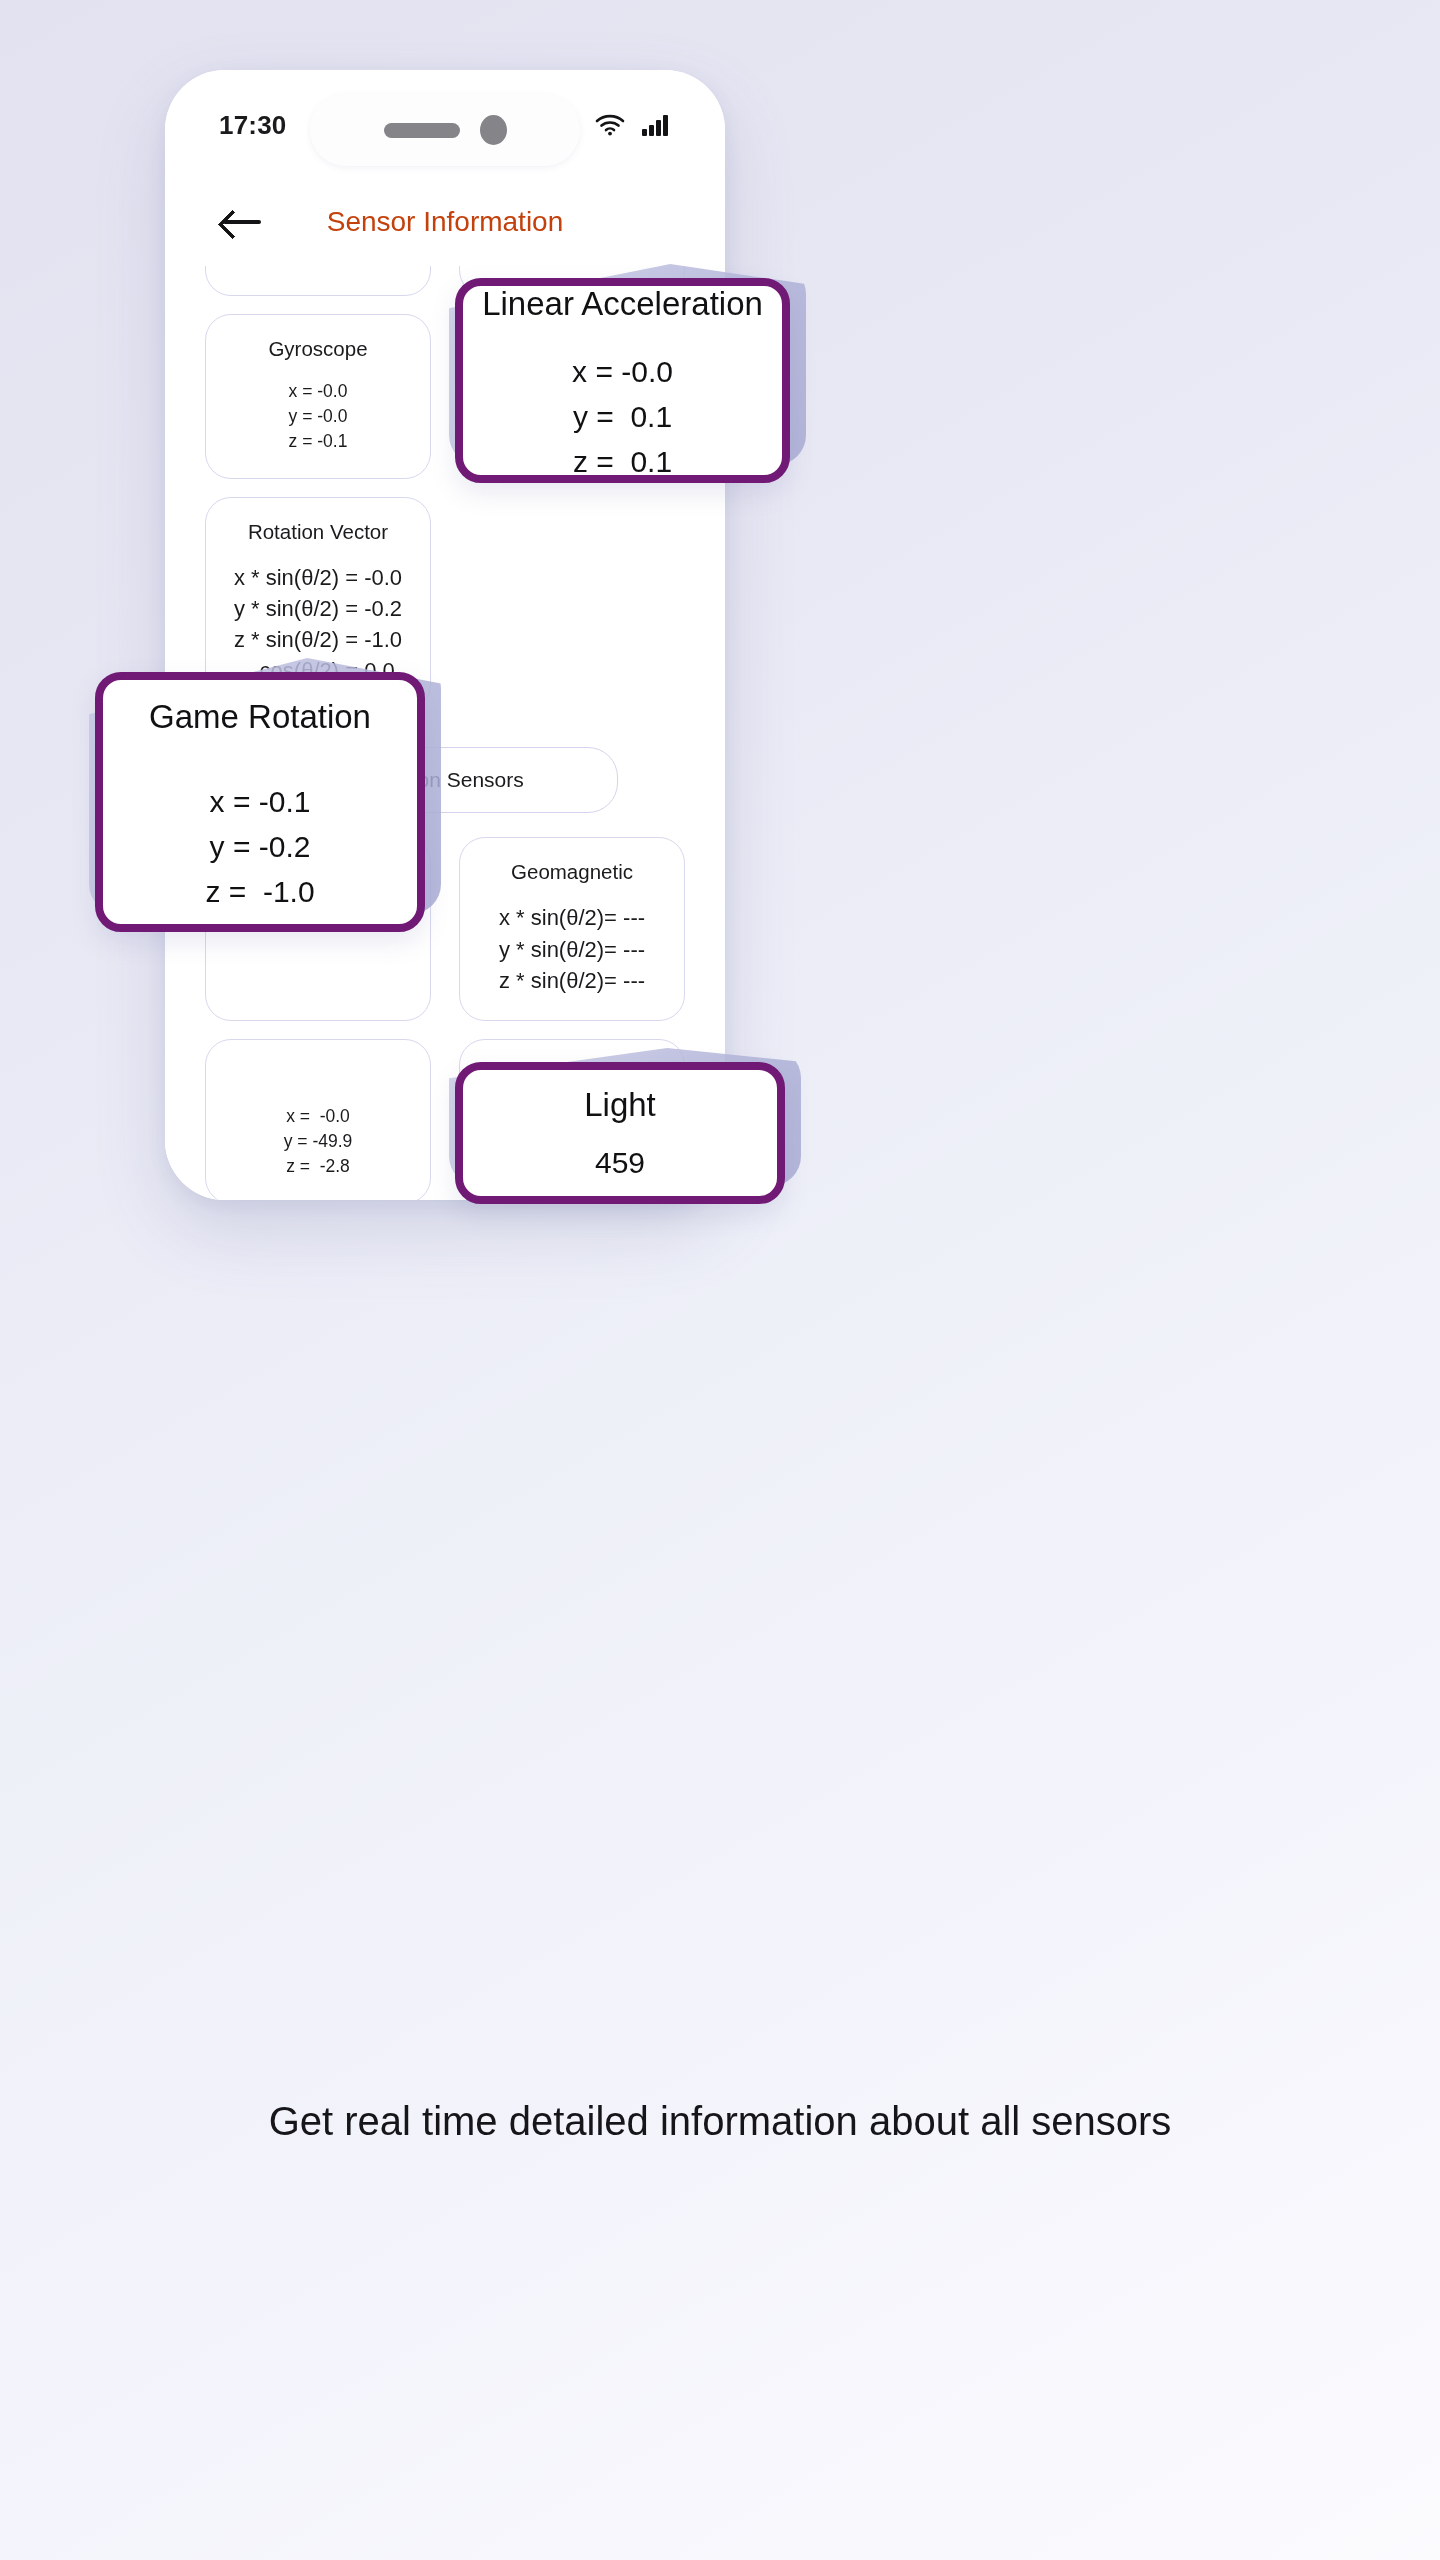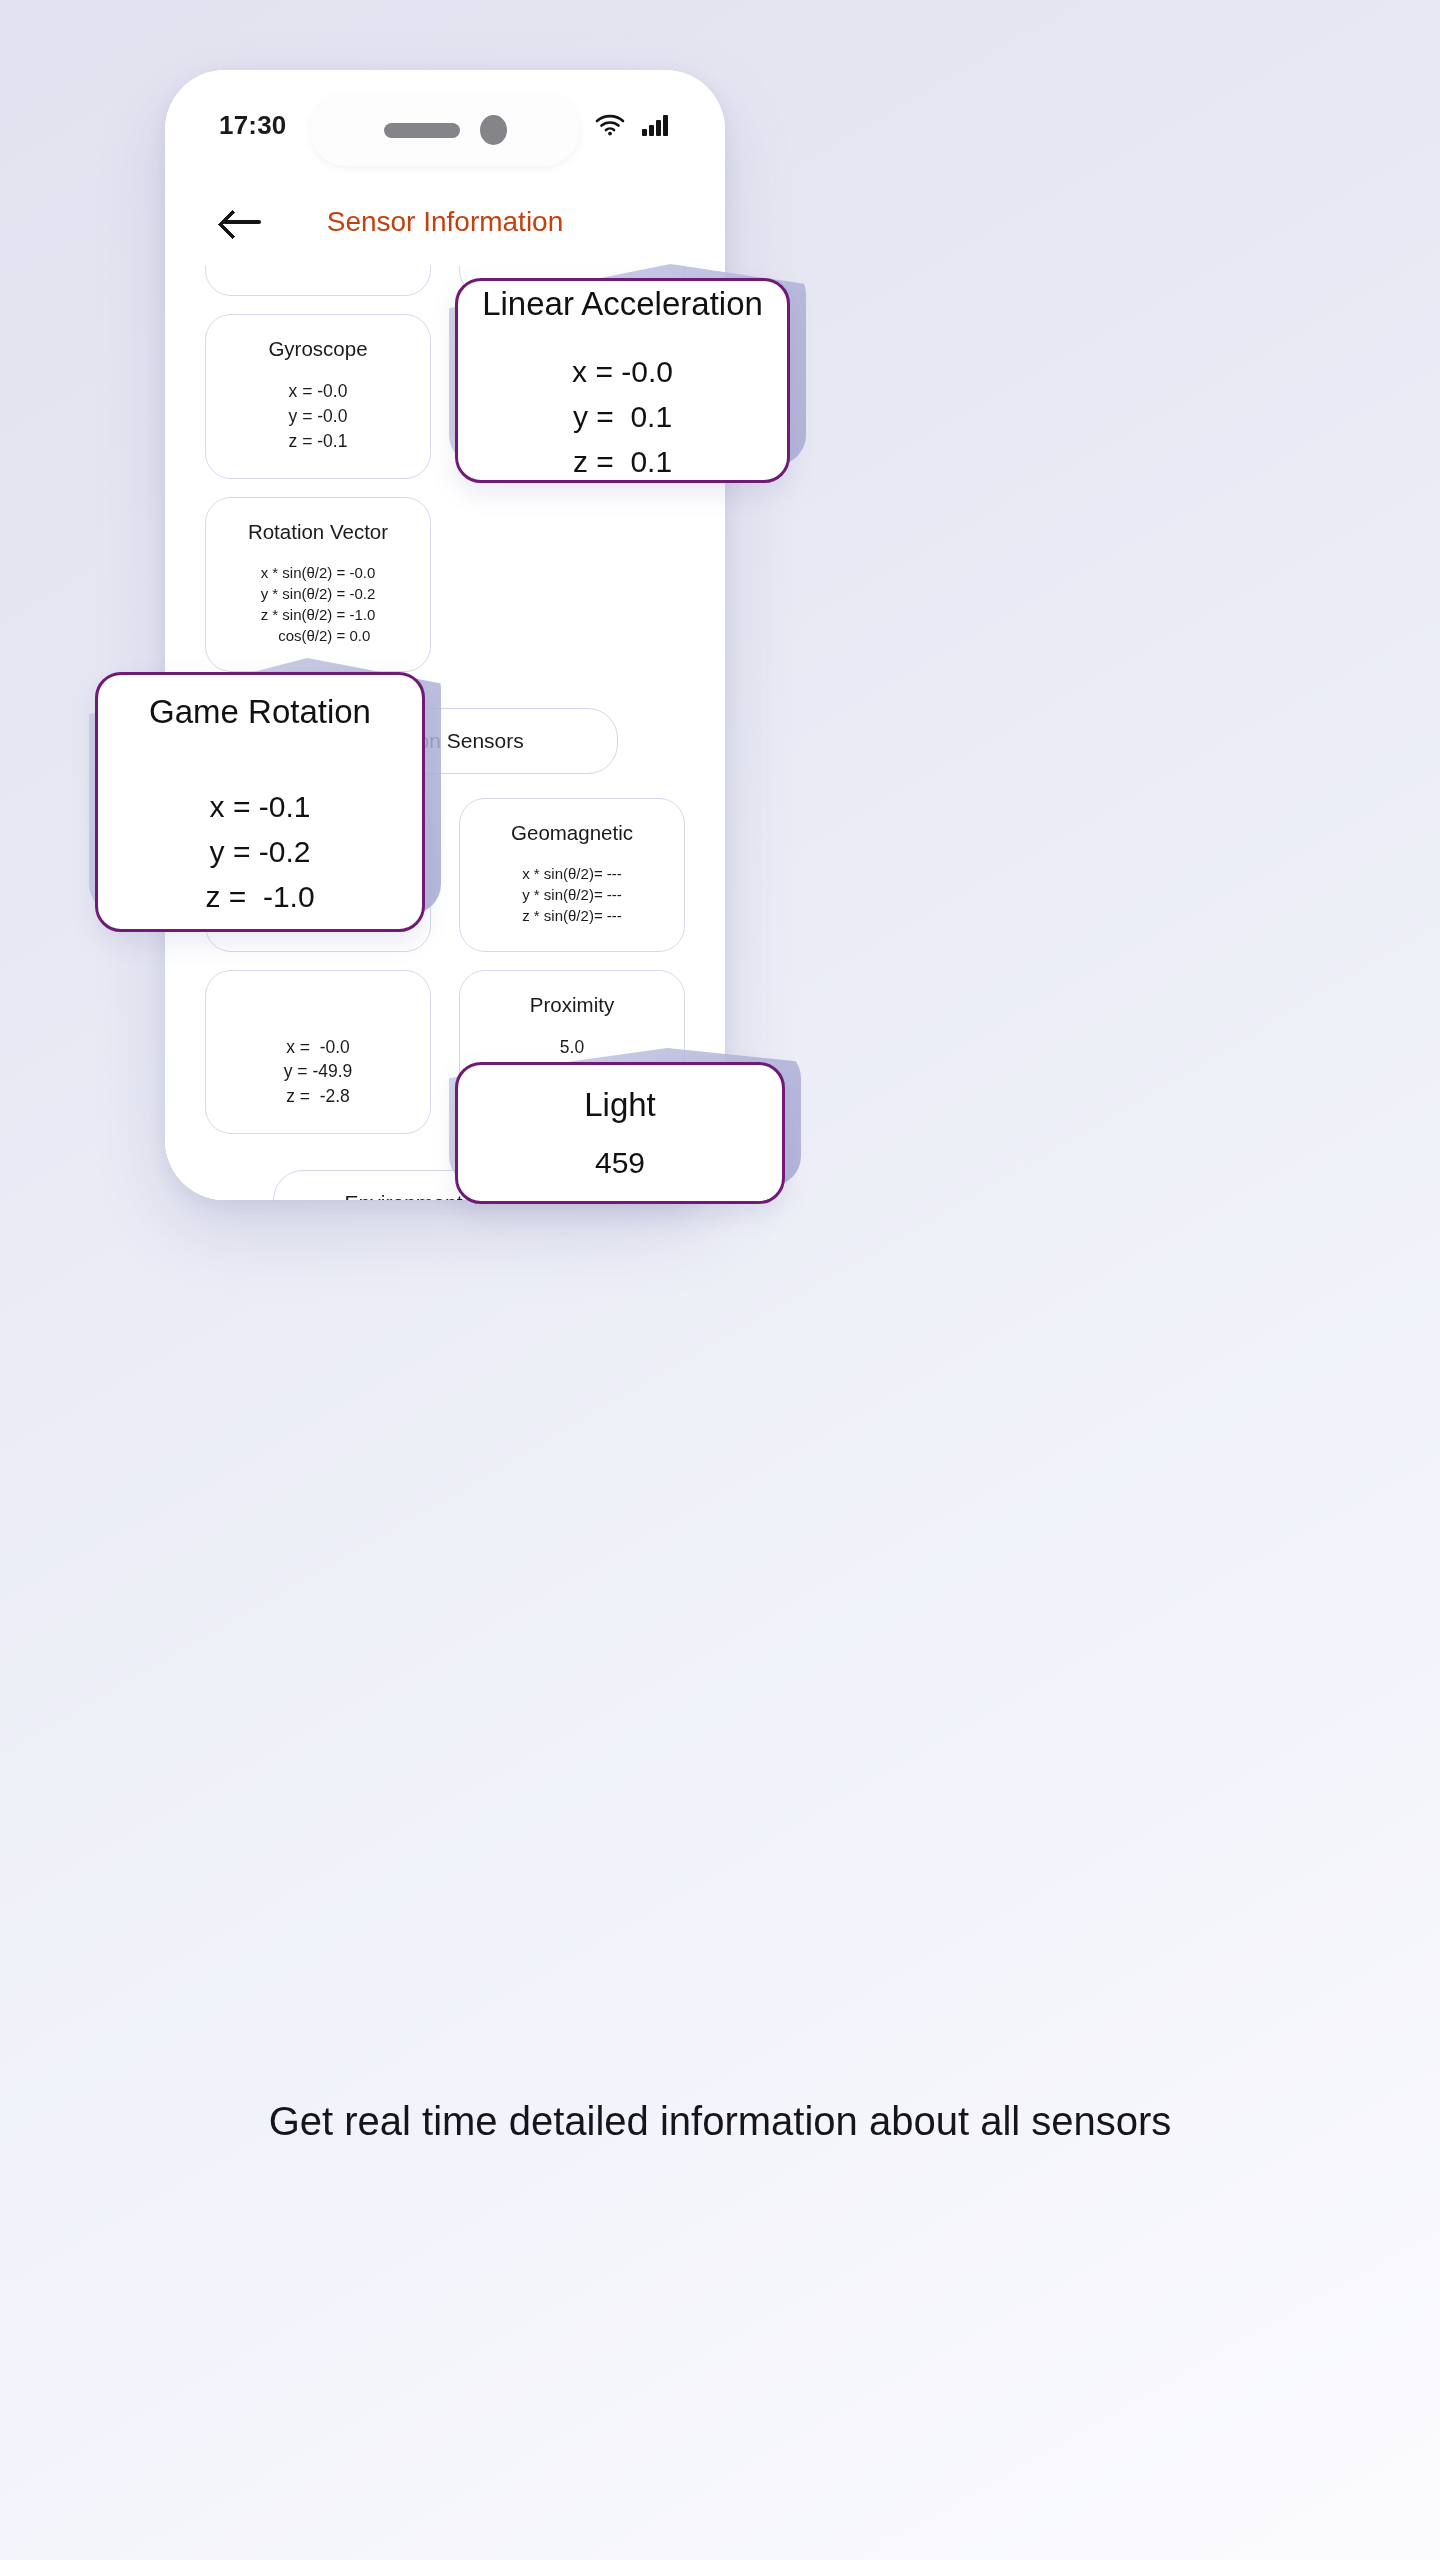--- a/index.html
+++ b/index.html
@@ -68,42 +68,42 @@
   .grid-row{ display:flex; gap:28px; justify-content:center; }
 
   .scard{
     flex:1 1 0; background:#fff; border:1.6px solid #d7d8ee;
     border-radius:26px; text-align:center; padding:22px 10px 24px;
     min-height:150px;
     display:flex; flex-direction:column; align-items:center;
   }
   .scard .s-title{ font-size:20.5px; color:#1b1b1d; margin-bottom:18px; white-space:nowrap; }
   .scard .s-vals{ font-size:17.5px; color:#1b1b1d; line-height:1.42; white-space:pre; }
-  .scard.small-vals .s-vals{ font-size:15px; }
+  .scard.small-vals .s-vals{ font-size:22px; }
 
   .row-clip-top{ height:30px; overflow:hidden; }
   .row-clip-top .scard{ margin-top:-120px; }
 
   .section-btn{
     margin:36px auto 24px; display:block; width:345px; padding:20px 0;
     background:#fff; border:1.6px solid #d4d5ec; border-radius:30px;
     font-size:21px; color:#1b1b1d; text-align:center;
   }
 
   
   .callout{ position:absolute; z-index:40; }
   .callout .shadowleaf{
     position:absolute; inset:-14px -16px 18px -6px;
     background:linear-gradient(115deg,#cdcfe8 0%,#b9bbdd 55%,#a9abd4 100%);
     border-radius:30px;
     clip-path:polygon(0% 22%, 62% 0%, 100% 10%, 100% 100%, 0% 100%);
     opacity:.85;
   }
   .callout .cbody{
-    position:relative; background:#fff; border:3px solid #701a75;
+    position:relative; background:#fff; border:8px solid #701a75;
     border-radius:26px; text-align:center;
     box-shadow:0 10px 26px rgba(100,105,160,.14);
     display:flex; flex-direction:column; align-items:center; justify-content:center;
   }
   .callout .c-title{ font-size:33px; color:#111113; margin-bottom:26px; }
   .callout .c-vals{ font-size:30px; color:#111113; line-height:1.5; white-space:pre; }
   .callout .c-single{ font-size:30px; color:#111113; }
 
   #callout-linear{ left:455px; top:278px; width:335px; }
   #callout-linear .cbody{ height:205px; padding:18px 0 10px; }

